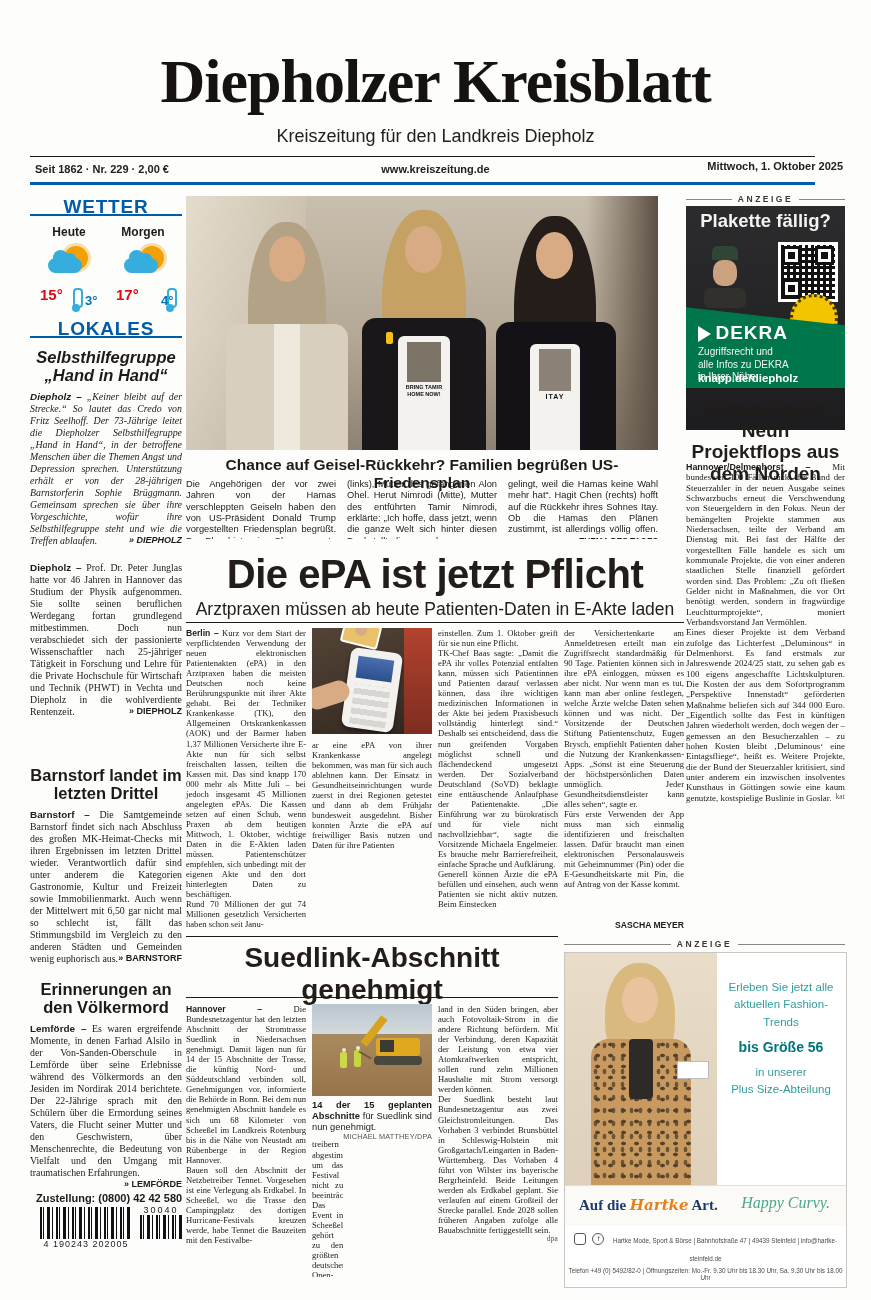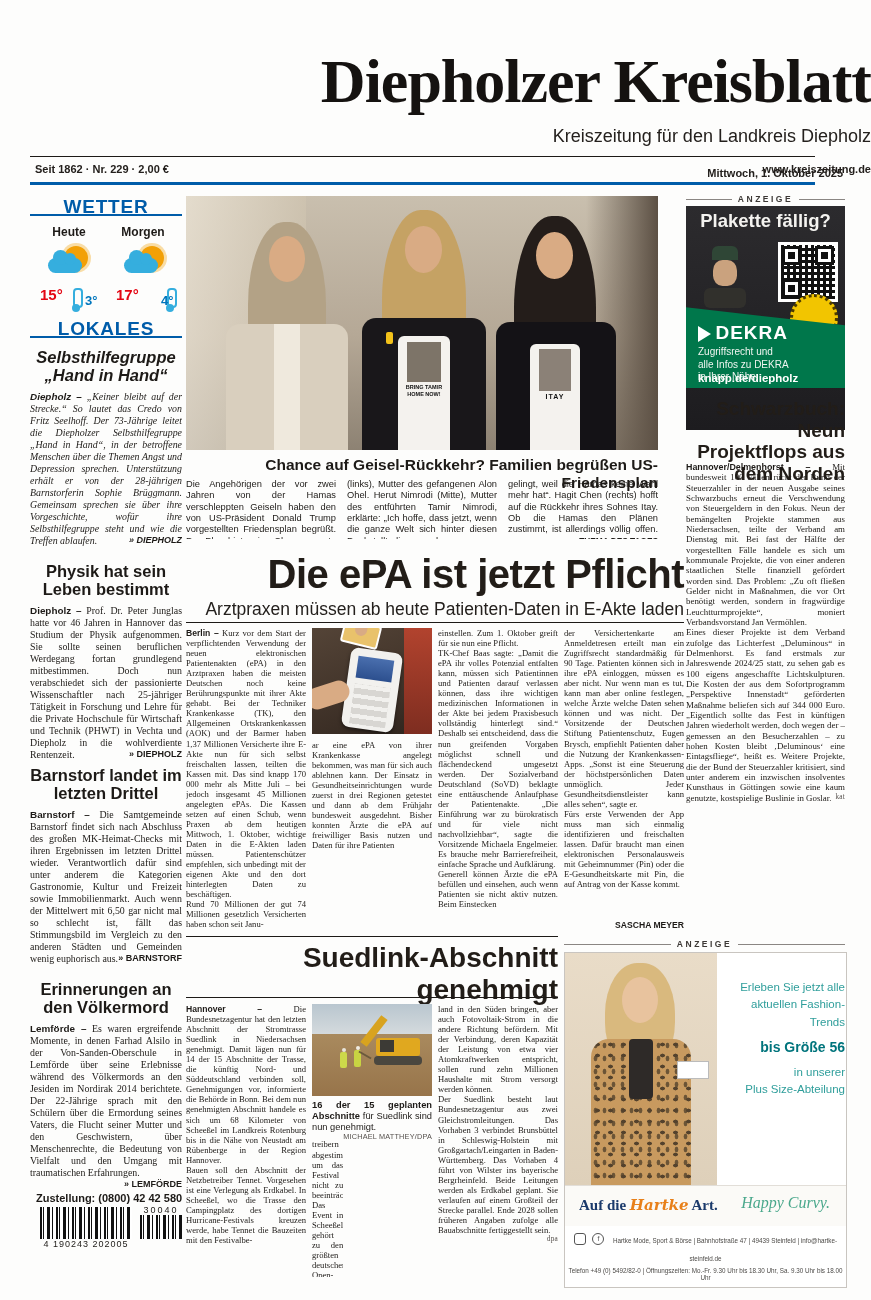--- a/index.html
+++ b/index.html
@@ -1,21 +1,21 @@
 <!DOCTYPE html>
 <html><head>
 <meta charset="utf-8">
 <style>
   html,body{margin:0;padding:0;background:#9a9a9a;}
   .page{position:relative;width:871px;height:1300px;margin:0 auto;background:#fdfdfc;
         font-family:"Liberation Sans",sans-serif;color:#1d1a17;overflow:hidden;}
   .abs{position:absolute;}
   .serif{font-family:"Liberation Serif",serif;}
   .clip{overflow:hidden;}
-  .center{text-align:right;}
+  .center{text-align:center;}
   .blue{color:#005ca9;}
   .rule-black{background:#1d1a17;height:1px;}
   .rule-blue{background:#005ca9;height:3px;}
   .col-head{color:#005ca9;font-weight:bold;font-size:19px;letter-spacing:.8px;text-align:center;}
   .blue-under{height:2px;background:#005ca9;margin-top:2px;}
   .masthead-title{font-family:"Liberation Serif",serif;font-weight:bold;font-size:62px;letter-spacing:-1px;color:#151210;}
   .masthead-sub{font-size:18px;color:#24201d;}
   .info-line{font-size:11px;font-weight:bold;color:#24201d;}
   .sb-art{position:absolute;left:30px;width:152px;overflow:hidden;}
   .sb-title{font-weight:bold;font-size:16.5px;line-height:1.1;text-align:center;margin:0 0 7px 0;color:#1d1a17;}
@@ -55,21 +55,21 @@
 </head>
 <body>
 
 <div class="page">
 
   <div class="abs masthead-title center" style="left:0;top:46px;width:871px;">Diepholzer Kreisblatt</div>
   <div class="abs masthead-sub center" style="left:0;top:126px;width:871px;">Kreiszeitung für den Landkreis Diepholz</div>
   <div class="abs rule-black" style="left:30px;top:156px;width:785px;"></div>
   <div class="abs info-line" style="left:35px;top:163px;">Seit 1862 · Nr. 229 · 2,00 €</div>
   <div class="abs info-line blue center" style="left:0;top:163px;width:871px;">www.kreiszeitung.de</div>
-  <div class="abs info-line" style="right:28px;top:167px;">Mittwoch, 1. Oktober 2025</div>
+  <div class="abs info-line" style="right:28px;top:160px;">Mittwoch, 1. Oktober 2025</div>
   <div class="abs rule-blue" style="left:30px;top:182px;width:785px;"></div>
 
   <div class="abs col-head" style="left:30px;top:196px;width:152px;">WETTER</div>
   <div class="abs blue-under" style="left:30px;top:212px;width:152px;"></div>
   <div class="abs" style="left:30px;top:222px;width:152px;">
     <div style="text-align:center;">
       <span class="wcell" style="font-weight:bold;font-size:12px;text-align:center;">Heute</span><span class="wcell" style="font-weight:bold;font-size:12px;">Morgen</span>
     </div>
     <div style="position:relative;height:46px;">
       <div class="sun" style="left:34px;top:6px;"></div>
@@ -89,21 +89,20 @@
 
   <div class="abs col-head" style="left:30px;top:318px;width:152px;">LOKALES</div>
   <div class="abs blue-under" style="left:30px;top:334px;width:152px;"></div>
 
   <div class="sb-art" style="top:348px;height:208px;font-style:italic;">
     <h3 class="sb-title">Selbsthilfegruppe „Hand in Hand“</h3>
     <p class="sb-body" style="margin:0;"><b class="dateline">Diepholz –</b> <span>„Keiner bleibt auf der Strecke.“ So lautet das Credo von Fritz Seelhoff. Der 73-Jährige leitet die Diepholzer Selbsthilfegruppe „Hand in Hand“, in der betroffene Menschen über die Themen Angst und Depression sprechen. Unterstützung erhält er von der 28-jährigen Barnstorferin Sophie Brüggmann. Gemeinsam sprechen sie über ihre Vorgeschichte, wofür ihre Selbsthilfegruppe steht und wie die Treffen ablaufen.</span> <span class="ref">» DIEPHOLZ</span></p>
   </div>
 
   <div class="sb-art" style="top:562px;height:200px;">
-    <h3 class="sb-title">Physik hat sein Leben bestimmt</h3>
     <p class="sb-body" style="margin:0;"><b class="dateline">Diepholz –</b> <span>Prof. Dr. Peter Junglas hatte vor 46 Jahren in Hannover das Studium der Physik aufgenommen. Sie sollte seinen beruflichen Werdegang fortan grundlegend mitbestimmen. Doch nun verabschiedet sich der passionierte Wissenschaftler nach 25-jähriger Tätigkeit in Forschung und Lehre für die Private Hochschule für Wirtschaft und Technik (PHWT) in Vechta und Diepholz in die wohlverdiente Rentenzeit.</span> <span class="ref">» DIEPHOLZ</span></p>
   </div>
 
   <div class="sb-art" style="top:766px;height:210px;">
     <h3 class="sb-title">Barnstorf landet im letzten Drittel</h3>
     <p class="sb-body" style="margin:0;"><b class="dateline">Barnstorf –</b> <span>Die Samtgemeinde Barnstorf findet sich nach Abschluss des großen MK-Heimat-Checks mit ihren Ergebnissen im letzten Drittel wieder. Verantwortlich dafür sind unter anderem die Kategorien Gastronomie, Kultur und Freizeit sowie Immobilienmarkt. Auch wenn der Mittelwert mit 6,50 gar nicht mal so schlecht ist, fällt das Stimmungsbild im Vergleich zu den anderen Städten und Gemeinden wenig euphorisch aus.</span> <span class="ref">» BARNSTORF</span></p>
   </div>
 
   <div class="sb-art" style="top:980px;height:210px;">
     <h3 class="sb-title">Erinnerungen an den Völkermord</h3>
@@ -195,21 +194,21 @@
       <div class="abs" style="left:58px;top:10px;width:8px;height:34px;background:#d8a31f;transform:rotate(38deg);"></div>
       <div class="abs" style="left:64px;top:34px;width:44px;height:18px;background:#e0a81f;border-radius:3px;"></div>
       <div class="abs" style="left:68px;top:36px;width:14px;height:12px;background:#3c3a35;"></div>
       <div class="abs" style="left:62px;top:52px;width:48px;height:9px;background:#4a473f;border-radius:4px;"></div>
       <div class="abs" style="left:28px;top:48px;width:7px;height:16px;background:#cdd94a;border-radius:2px;"></div>
       <div class="abs" style="left:29.5px;top:44px;width:4px;height:4px;border-radius:50%;background:#e8e4da;"></div>
       <div class="abs" style="left:42px;top:46px;width:7px;height:17px;background:#c8d442;border-radius:2px;"></div>
       <div class="abs" style="left:43.5px;top:42px;width:4px;height:4px;border-radius:50%;background:#f0ece2;"></div>
       <div class="abs" style="left:46px;top:50px;width:14px;height:2px;background:#6b5a3c;transform:rotate(30deg);"></div>
     </div>
-    <div class="photo-caption" style="margin-top:4px;"><b>16 der 15 geplanten Abschnitte</b> <span>für Suedlink sind nun genehmigt.</span> <span class="credit" style="float:right;">MICHAEL MATTHEY/DPA</span></div>
+    <div class="photo-caption" style="margin-top:4px;"><b>14 der 15 geplanten Abschnitte</b> <span>für Suedlink sind nun genehmigt.</span> <span class="credit" style="float:right;">MICHAEL MATTHEY/DPA</span></div>
     <div class="body-col" style="margin-top:6px;height:138px;">treibern abgestimmt, um das Festival nicht zu beeinträchtigen. Das Event in Scheeßel gehört zu den größten deutschen Open-Air-Musikveranstaltungen mit Zehntausenden Besuchern. Das nächste Mal findet es im Juni 2026 statt.
 Suedlink soll vor allem Windstrom aus Norddeutsch-</div>
   </div>
 
   <div class="abs body-col" style="left:438px;top:1004px;width:120px;height:282px;"><span>land in den Süden bringen, aber auch Fotovoltaik-Strom in die andere Richtung befördern. Mit der Verbindung, deren Kapazität der Leistung von etwa vier Atomkraftwerken entspricht, sollen rund zehn Millionen Haushalte mit Strom versorgt werden können.
 Der Suedlink besteht laut Bundesnetzagentur aus zwei Gleichstromleitungen. Das Vorhaben 3 verbindet Brunsbüttel in Schleswig-Holstein mit Großgartach/Leingarten in Baden-Württemberg. Das Vorhaben 4 führt von Wilster ins bayerische Bergrheinfeld. Beide Leitungen werden als Erdkabel geplant. Sie verlaufen auf einem Großteil der Strecke parallel. Ende 2028 sollen früheren Angaben zufolge alle Bauabschnitte fertiggestellt sein.</span> <span class="credit" style="float:right;">dpa</span></div>
 
   <div class="abs anz-row" style="left:686px;top:194px;width:159px;">
     <span class="ln"></span>
       <span class="tx">ANZEIGE</span>

